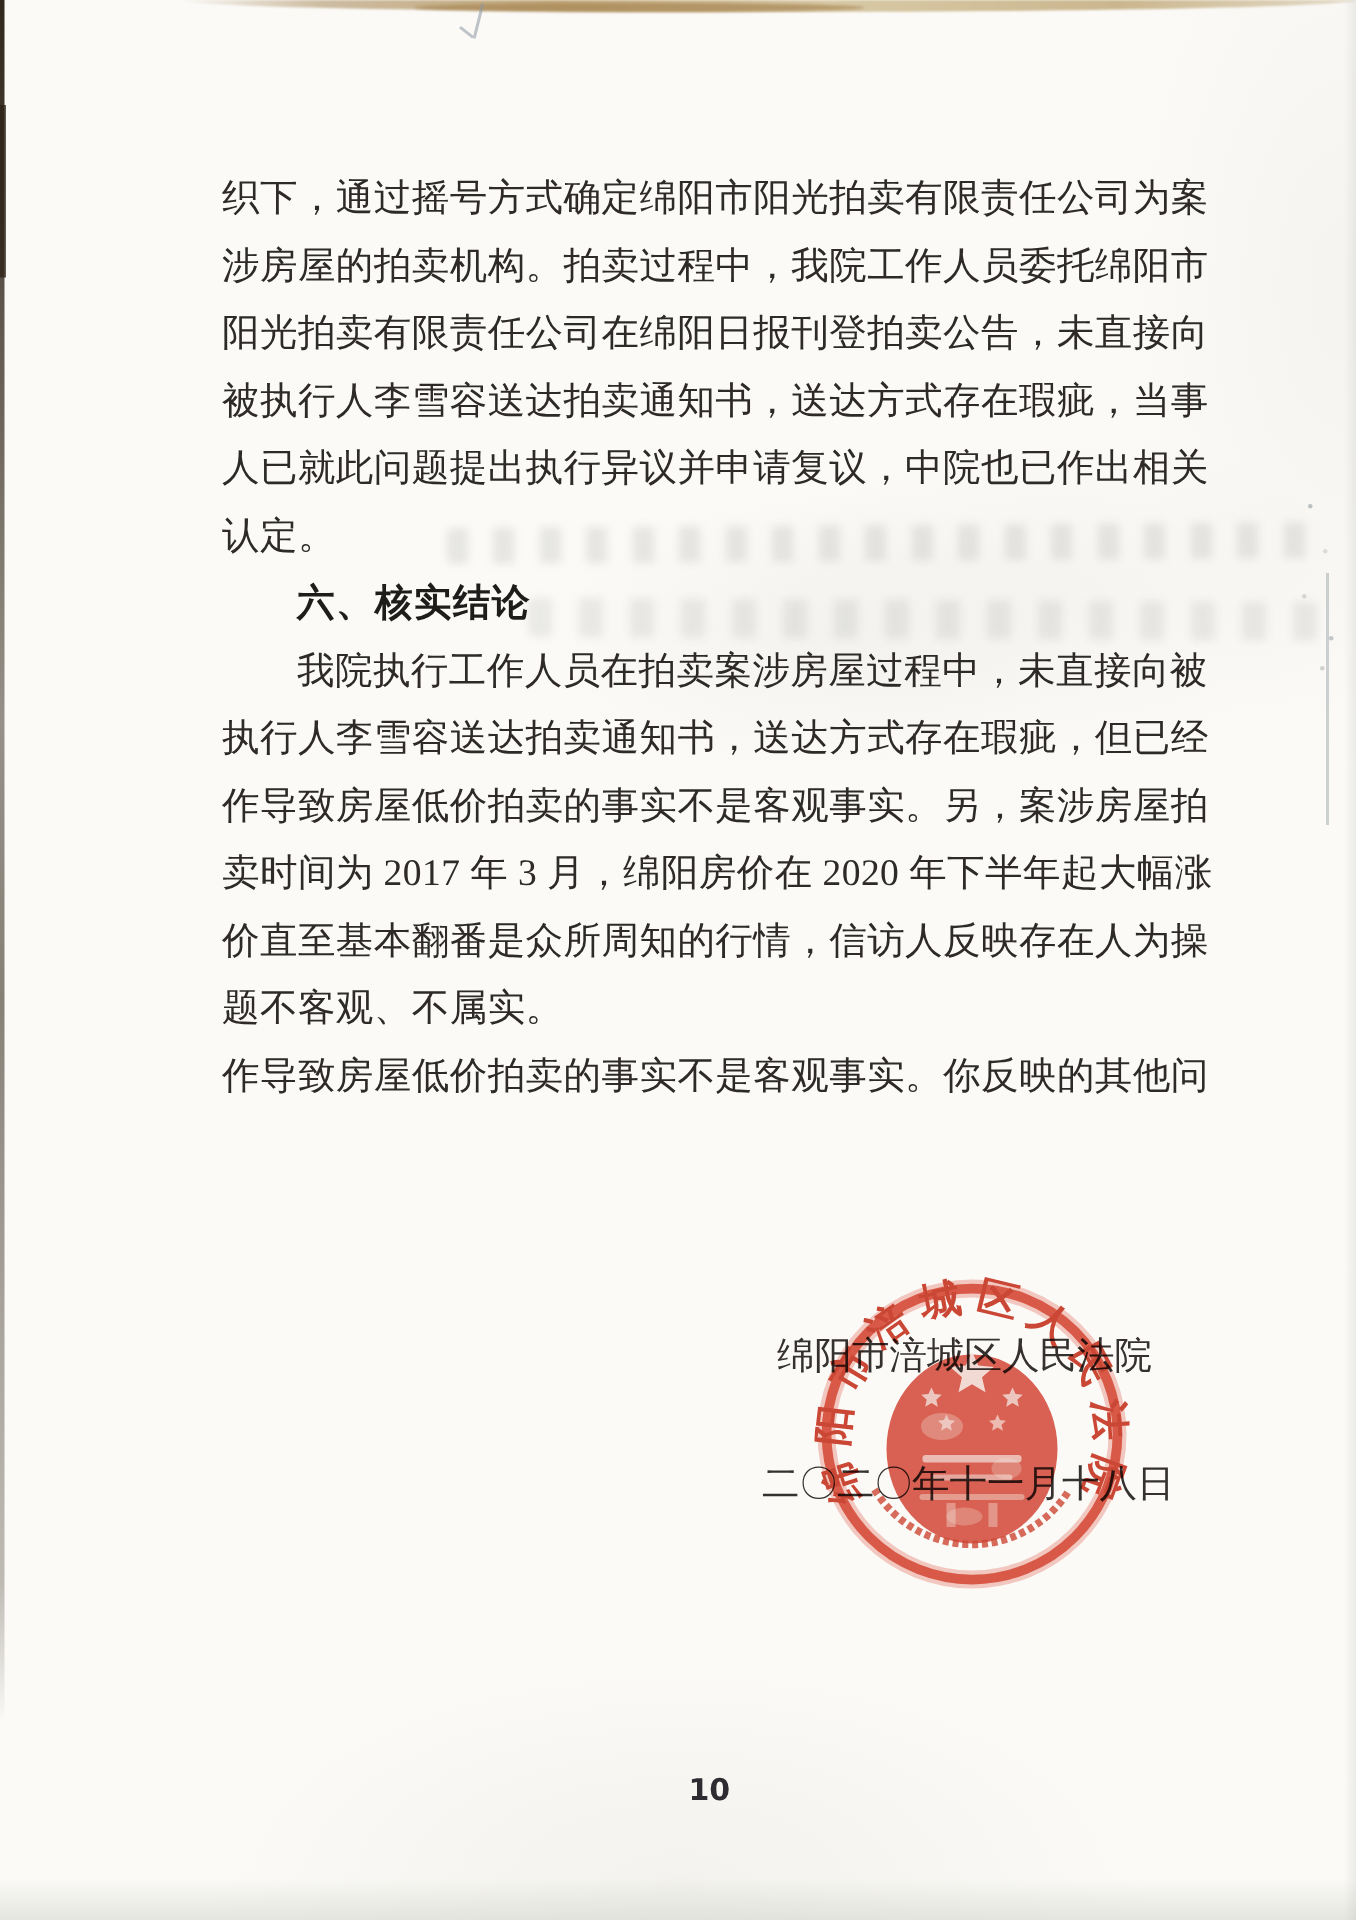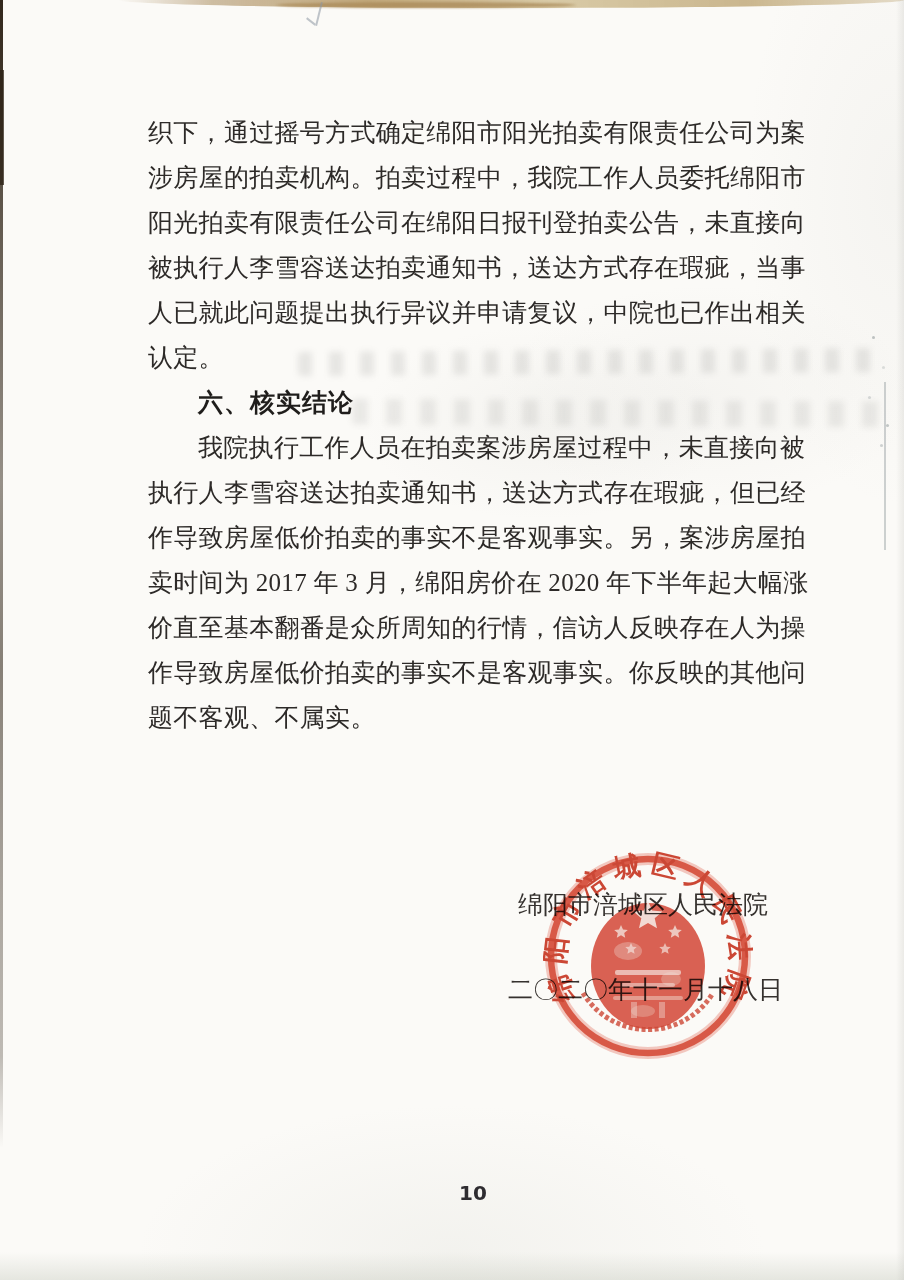--- a/index.html
+++ b/index.html
@@ -128,22 +128,22 @@
     <div class="line">阳光拍卖有限责任公司在绵阳日报刊登拍卖公告，未直接向</div>
     <div class="line">被执行人李雪容送达拍卖通知书，送达方式存在瑕疵，当事</div>
     <div class="line">人已就此问题提出执行异议并申请复议，中院也已作出相关</div>
     <div class="line">认定。</div>
     <div class="line indent heading">六、核实结论</div>
     <div class="line indent">我院执行工作人员在拍卖案涉房屋过程中，未直接向被</div>
     <div class="line">执行人李雪容送达拍卖通知书，送达方式存在瑕疵，但已经</div>
     <div class="line">作导致房屋低价拍卖的事实不是客观事实。另，案涉房屋拍</div>
     <div class="line">卖时间为 2017 年 3 月，绵阳房价在 2020 年下半年起大幅涨</div>
     <div class="line">价直至基本翻番是众所周知的行情，信访人反映存在人为操</div>
+    <div class="line">题不客观、不属实。</div>
     <div class="line">作导致房屋低价拍卖的事实不是客观事实。你反映的其他问</div>
-    <div class="line">题不客观、不属实。</div>
   </div>
 
   <div class="sig-court">绵阳市涪城区人民法院</div>
   <div class="sig-date">二〇二〇年十一月十八日</div>
 
   <div class="seal">
     <svg width="210" height="210" viewBox="0 0 210 210" xmlns="http://www.w3.org/2000/svg">
       <defs>
         <path id="arcText" d="M 36,152 A 83,83 0 1 1 174,152" fill="none"></path>
       </defs>

